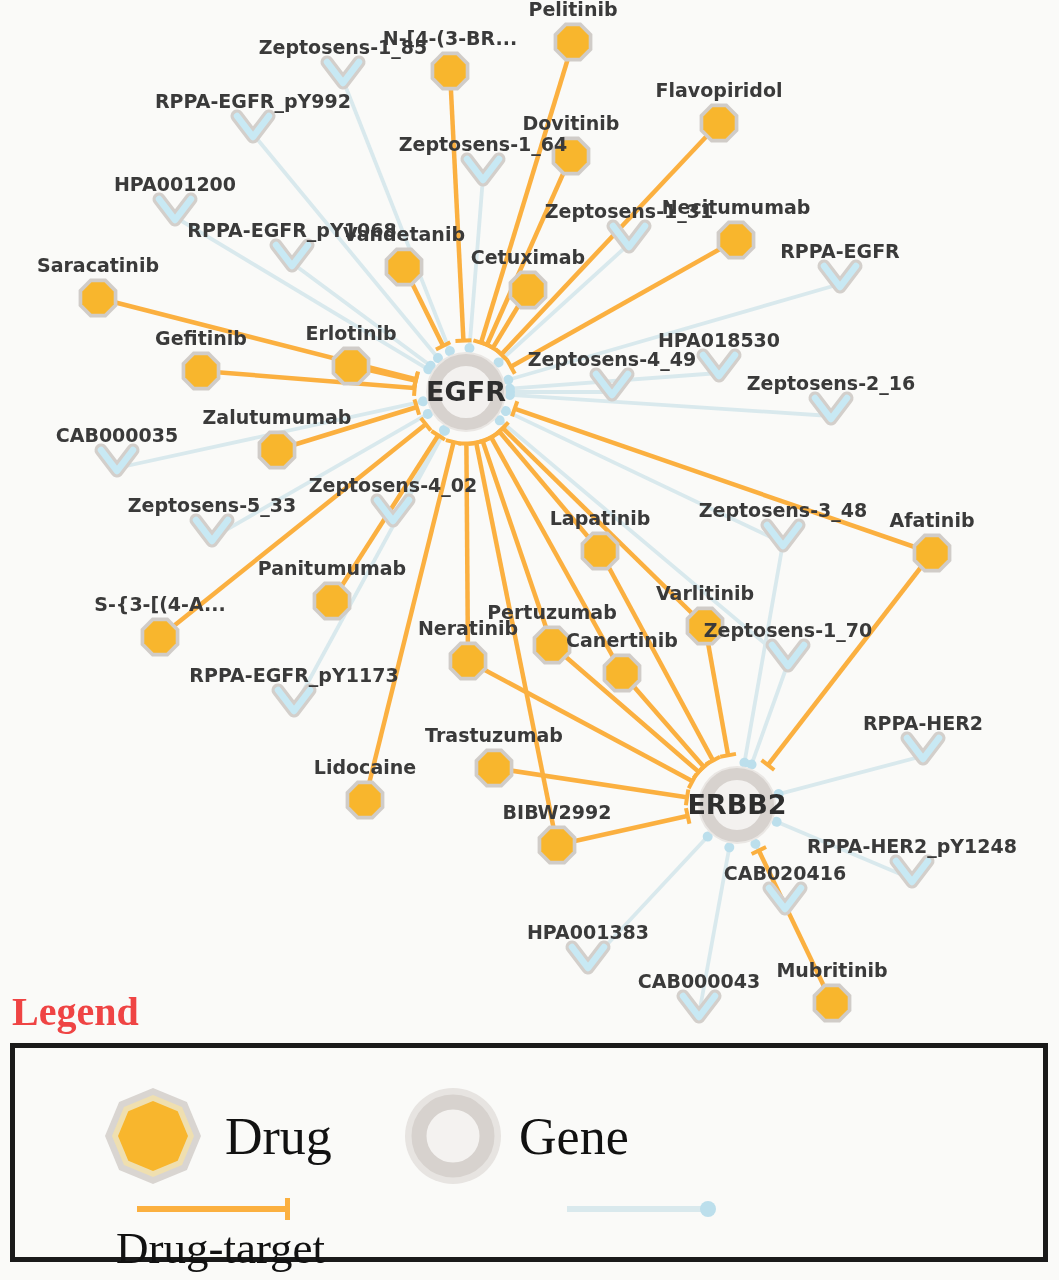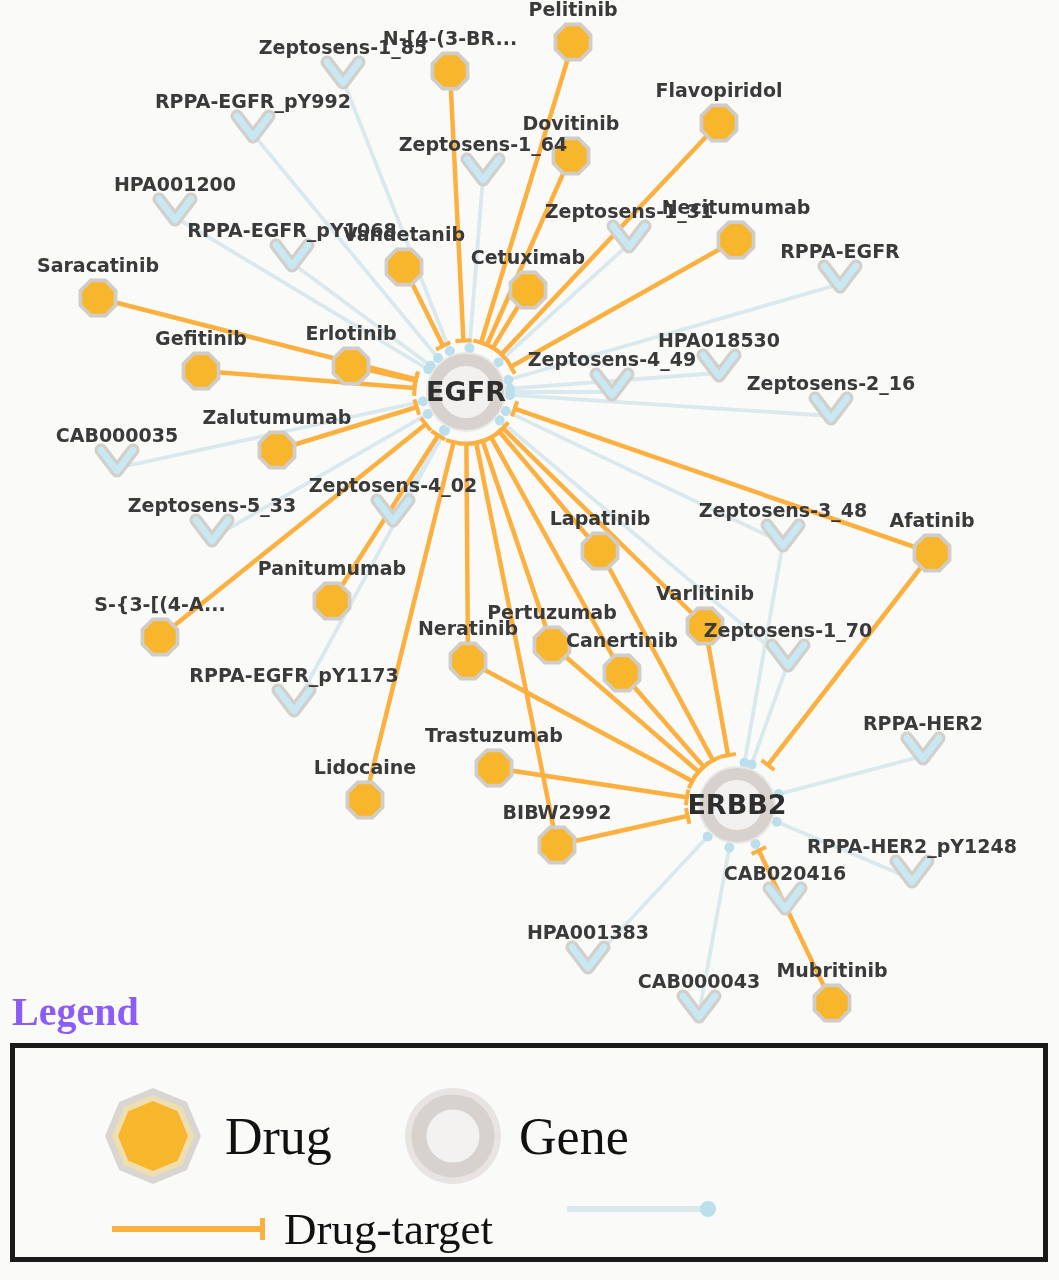--- a/index.html
+++ b/index.html
@@ -22,21 +22,21 @@
   }
   .gene-label{
     font-family:"DejaVu Sans", sans-serif;
     font-weight:bold;
     font-size:27px;
     fill:#2e2e2e;
   }
   .legend-title{
     position:absolute;left:12px;top:988px;
     font-family:"Liberation Serif", serif;
-    font-weight:bold;font-size:40px;color:#8b5cf6;
+    font-weight:bold;font-size:40px;color:#ef4444;
   }
   .legend-box{
     position:absolute;left:10px;top:1043px;
     width:1038px;height:219px;
     border:5px solid #1a1a1a;
     box-sizing:border-box;
     background:#fafaf8;
   }
   .legend-item{
     position:absolute;display:flex;align-items:center;
@@ -368,21 +368,21 @@
 
     <div class="legend-item li-node" style="left:388px;top:38px;">
       <svg width="100" height="100" viewBox="0 0 100 100">
         <circle cx="50" cy="50" r="48" fill="#E7E4E1"></circle>
         <circle cx="50" cy="50" r="34" fill="#F4F2F0" stroke="#D7D2CE" stroke-width="15"></circle>
       </svg>
       <span class="lbl" style="margin-left:16px;">Gene</span>
     </div>
 
 
-    <div class="legend-item li-edge" style="left:93px;top:155px;">
+    <div class="legend-item li-edge" style="left:93px;top:148px;flex-direction:column;">
       <svg width="168" height="26" viewBox="0 0 168 26">
         <line x1="4" y1="13" x2="152" y2="13" stroke="#FBB040" stroke-width="6"></line>
         <rect x="152" y="2" width="5" height="22" fill="#FBB040"></rect>
       </svg>
       <span class="lbl" style="margin-left:8px;">Drug-target</span>
     </div>
 
     <div class="legend-item li-edge" style="left:548px;top:148px;">
       <svg width="158" height="26" viewBox="0 0 158 26">
         <line x1="4" y1="13" x2="142" y2="13" stroke="#D9E9ED" stroke-width="6"></line>

